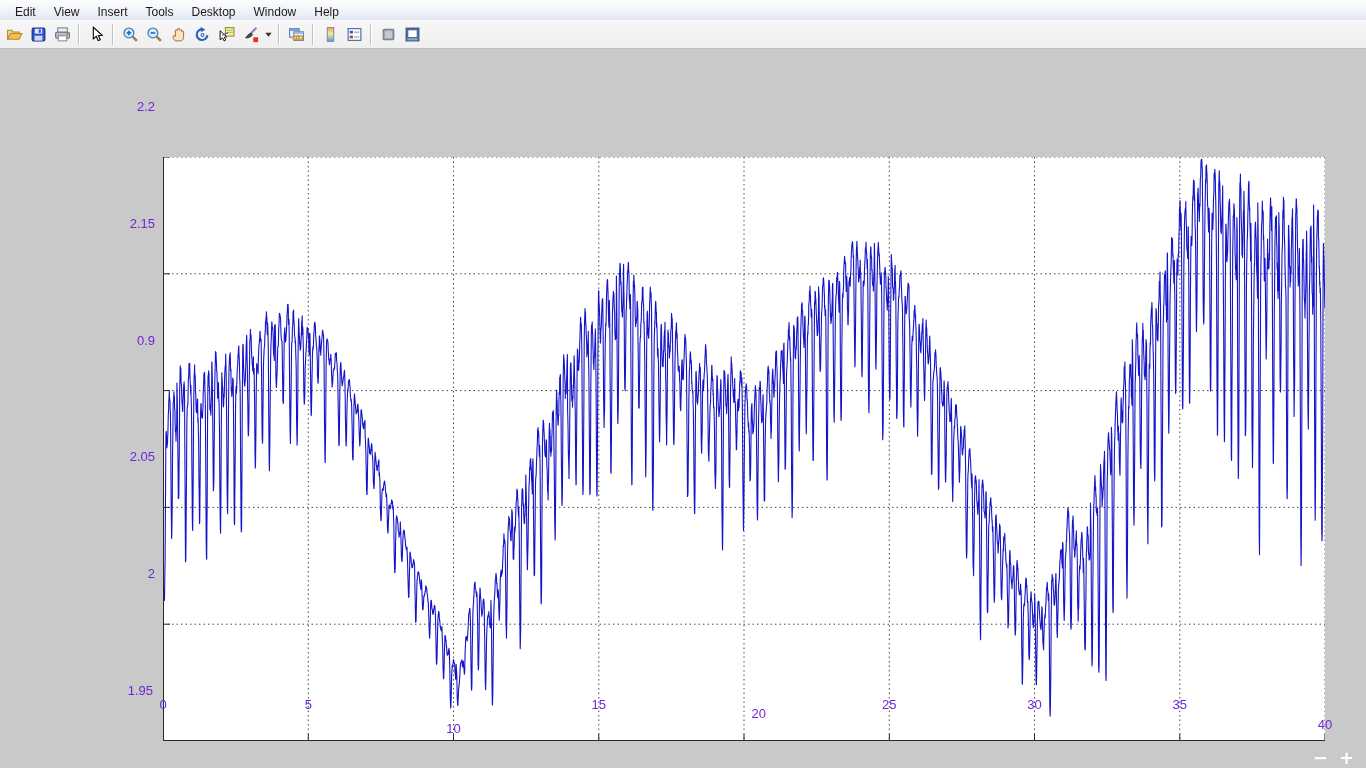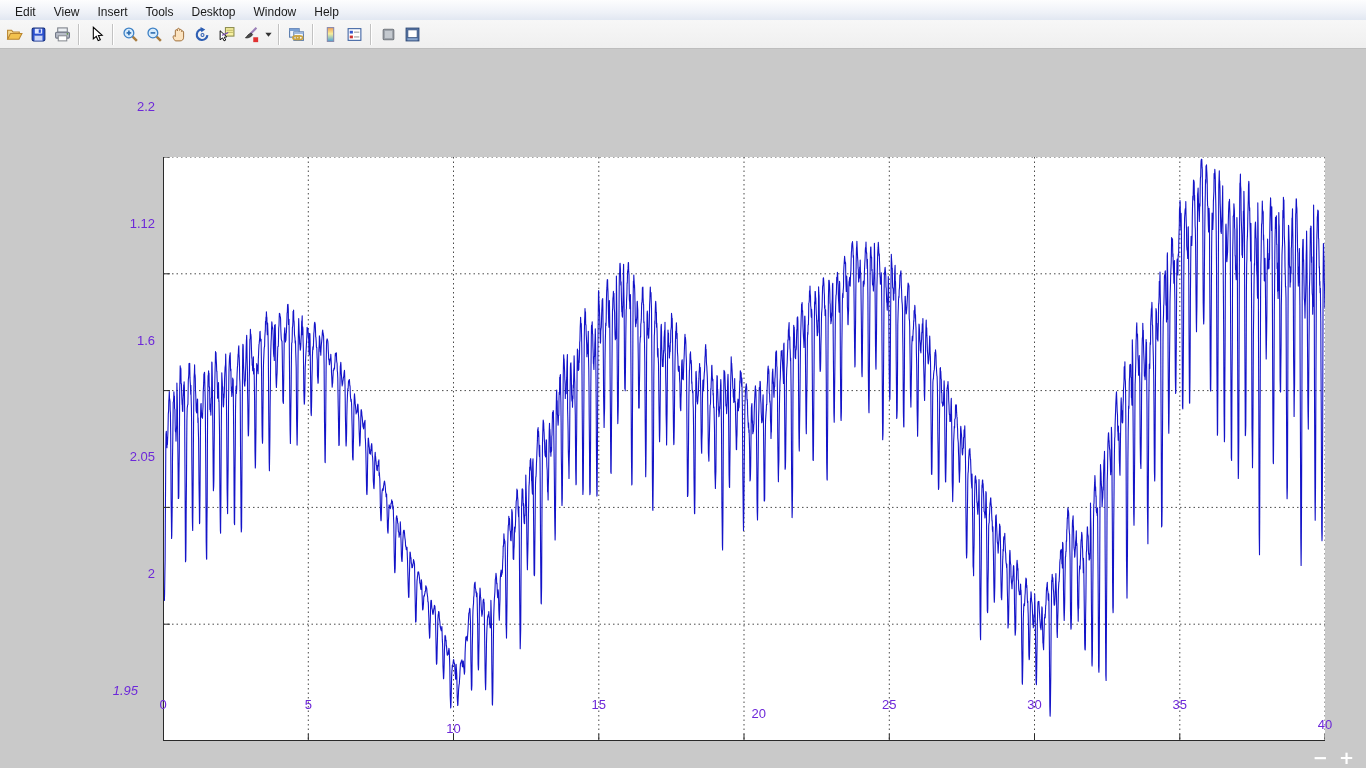--- a/index.html
+++ b/index.html
@@ -231,24 +231,24 @@
   <div id="fig-labels">
       <div class="tick-label xtick" style="left: 141px; top: 647px;">0</div>
       <div class="tick-label xtick" style="left: 286.25px; top: 647px;">5</div>
       <div class="tick-label xtick" style="left: 431.5px; top: 647px; margin-top: 24px;">10</div>
       <div class="tick-label xtick" style="left: 576.75px; top: 647px;">15</div>
       <div class="tick-label xtick" style="left: 722px; top: 656px; text-align: right;">20</div>
       <div class="tick-label xtick" style="left: 867.25px; top: 647px;">25</div>
       <div class="tick-label xtick" style="left: 1012.5px; top: 647px;">30</div>
       <div class="tick-label xtick" style="left: 1157.75px; top: 647px;">35</div>
       <div class="tick-label xtick" style="left: 1303px; top: 647px; margin-top: 20px;">40</div>
-      <div class="tick-label ytick" style="left: 80px; top: 633px; font-style: italic;">1.95</div>
+      <div class="tick-label ytick" style="left: 95px; top: 633px;">1.95</div>
       <div class="tick-label ytick" style="left: 97px; top: 516.2px;">2</div>
       <div class="tick-label ytick" style="left: 97px; top: 399.4px;">2.05</div>
-      <div class="tick-label ytick" style="left: 97px; top: 282.6px;">1.6</div>
-      <div class="tick-label ytick" style="left: 97px; top: 165.8px;">1.12</div>
+      <div class="tick-label ytick" style="left: 97px; top: 282.6px;">0.9</div>
+      <div class="tick-label ytick" style="left: 97px; top: 165.8px;">2.15</div>
       <div class="tick-label ytick" style="left: 97px; top: 49px;">2.2</div>
     </div>
   <div class="ovl">
     <span>−</span>
     <span>+</span>
   </div>
 </div>
 
 </body></html>

